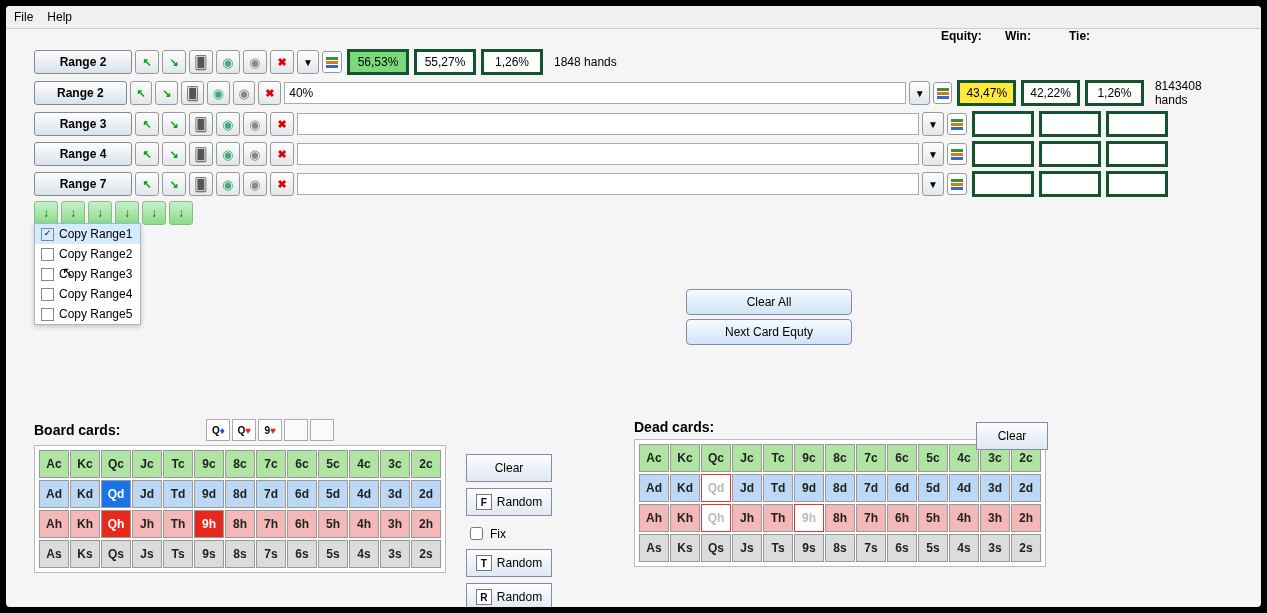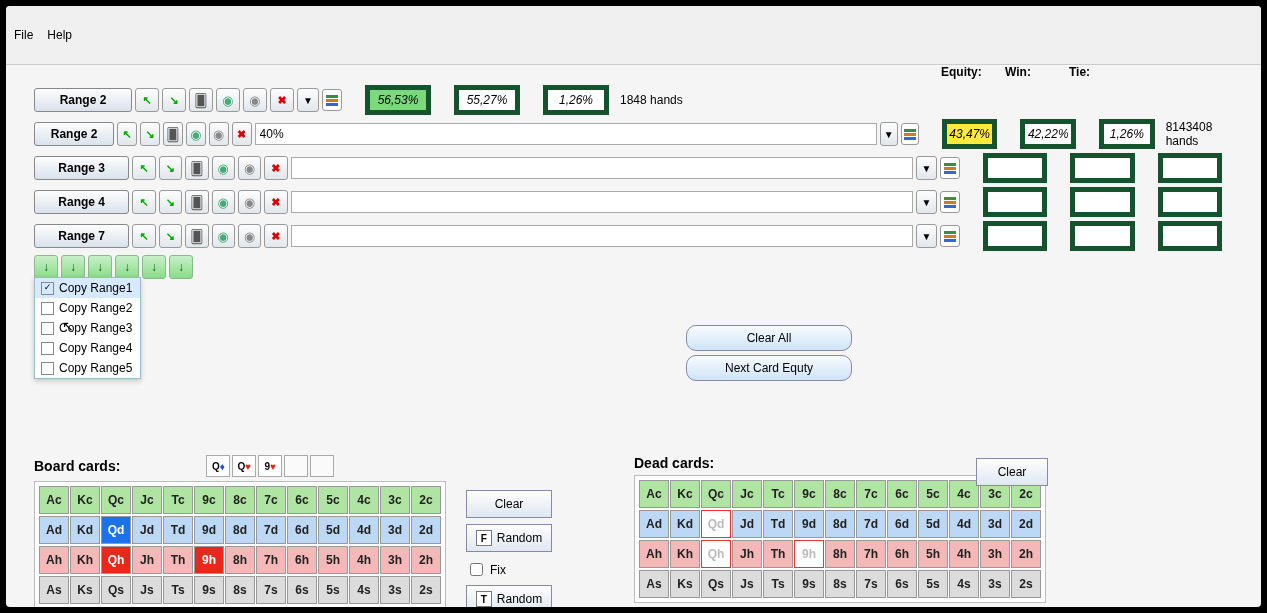--- a/index.html
+++ b/index.html
@@ -20,21 +20,21 @@
     height: 100%;
     background: #f5f5f5;
     border-radius: 4px;
     box-sizing: border-box;
     padding: 0;
     overflow: hidden;
     position: relative;
   }
   .menubar {
     display: flex;
-    padding: 22px 8px;
+    padding: 4px 8px;
     border-bottom: 1px solid #ccc;
     background: #f0f0f0;
     gap: 14px;
     font-size: 12px;
   }
   .content {
     padding: 20px 28px;
     position: relative;
   }
   
@@ -104,26 +104,25 @@
     border-radius: 3px;
     background: #fff;
     display:flex; flex-direction:column;
     align-items:center; justify-content:center;
     gap:1px; padding:2px;
     box-sizing:border-box;
   }
   .color-btn div { height:3px; width:12px; }
   .res-cell {
     width: 56px; height: 20px;
-    border: 5px solid #14532d;
+    border: 3px solid #14532d;
     display: flex; align-items: center; justify-content: center;
     font-size: 12px;
     background: #fff;
-    margin-left: 20px;
-    font-style: italic;
+    margin-left: 2px;
   }
   .res-green { background: #7ad97a; }
   .res-yellow { background: #ffe93d; }
   .hands-text { margin-left: 8px; font-size: 12px; }
 
   
   .copy-down-row { display:flex; gap:3px; margin-left:0; position:relative; }
   .copy-down-btn {
     width: 22px; height: 22px;
     border: 1px solid #8b8;
@@ -159,21 +158,21 @@
     display:flex; flex-direction:column; gap:4px;
   }
   .big-btn {
     width:164px; height:44px;
     border:1px solid #88a;
     border-radius:4px;
     background: linear-gradient(#f7fbff,#cfe4f7);
     display:flex; align-items:center; justify-content:center;
     font-size:13px;
   }
-  .med-btn { height:24px; font-size:12px;border-radius:10px;}
+  .med-btn { height:24px; font-size:12px;}
   
   
   .board-sec {
     position: absolute;
     left: 28px;
     top: 390px;
   }
   .dead-sec {
     position: absolute;
     left: 628px;

